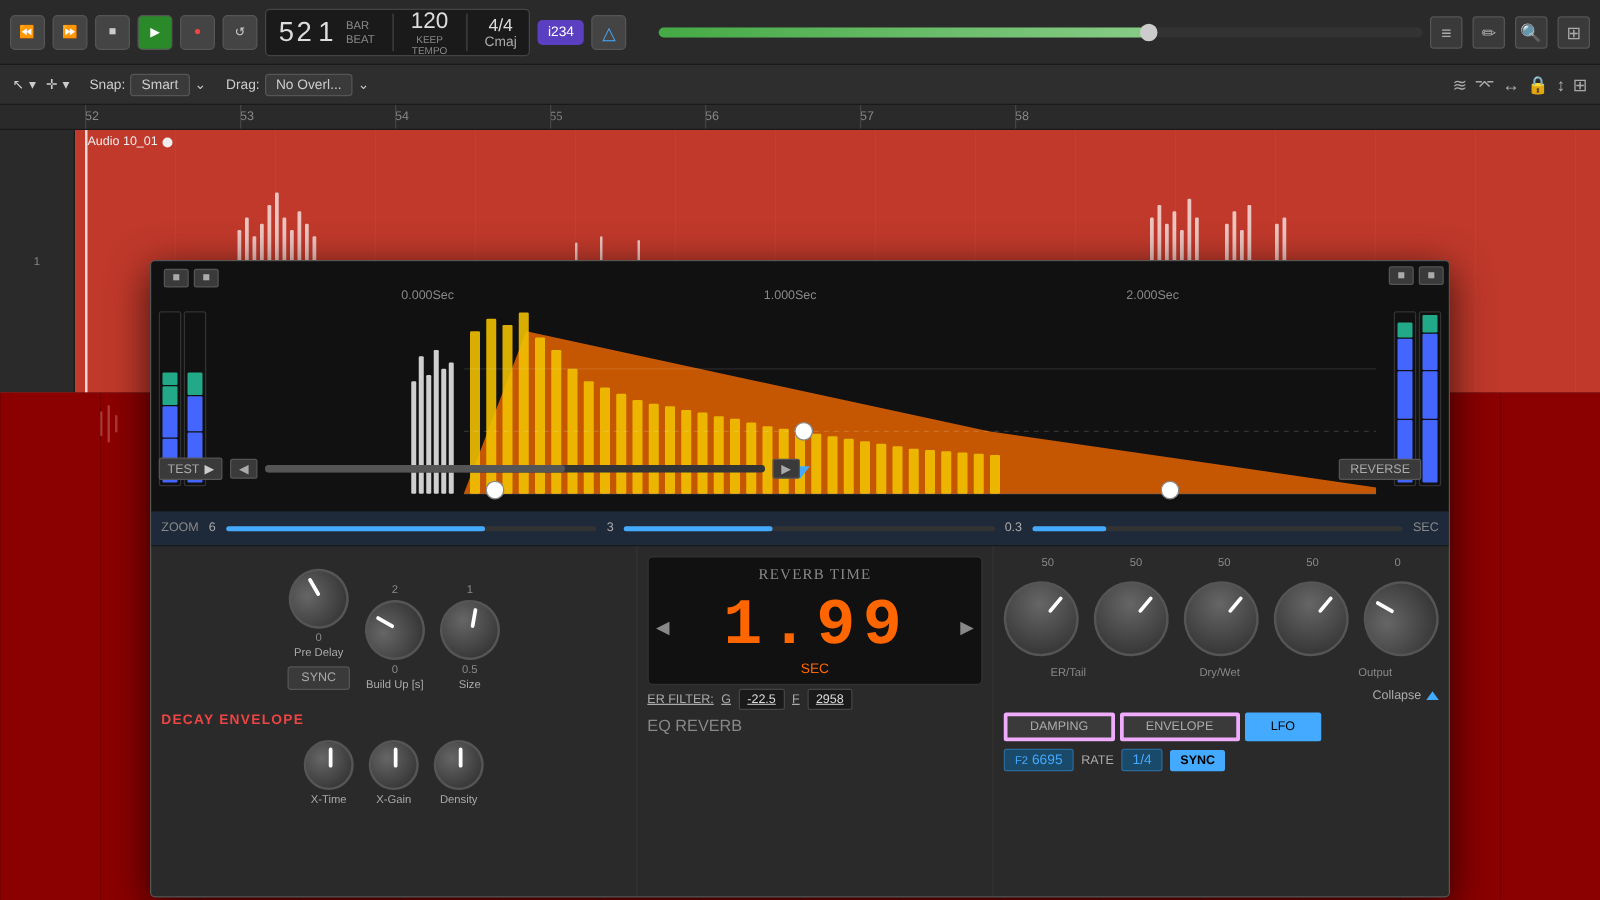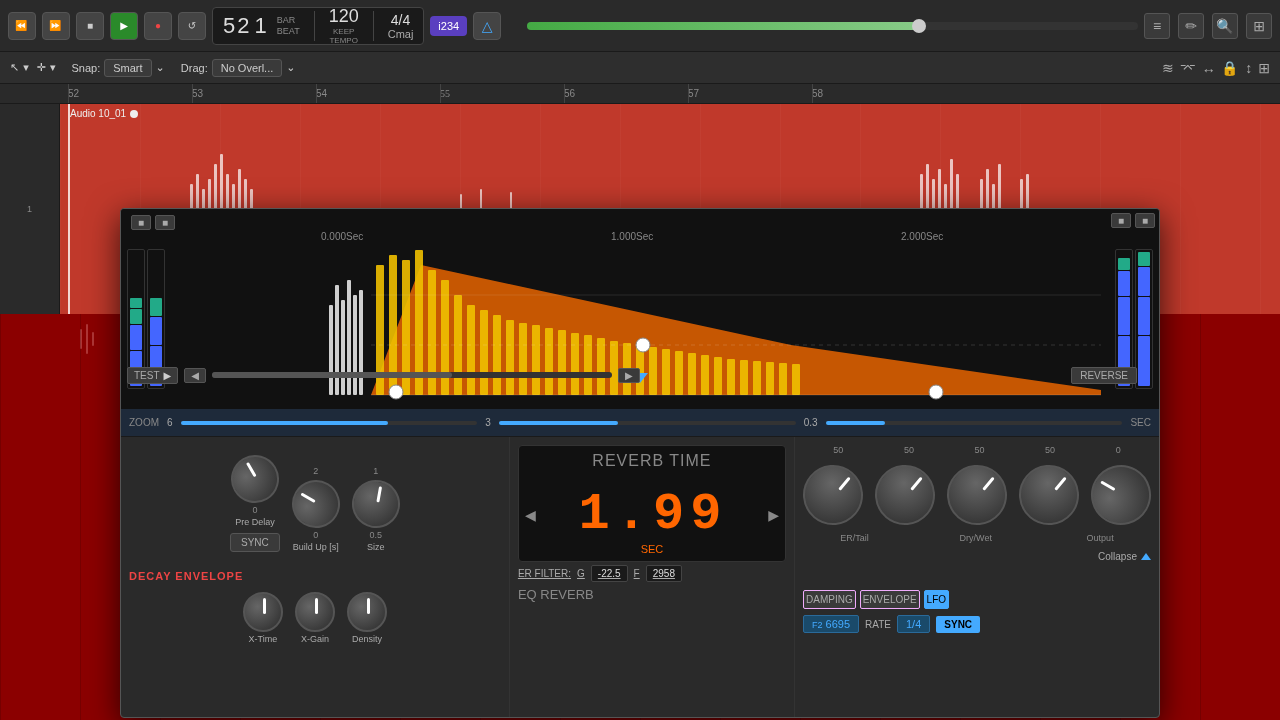--- a/index.html
+++ b/index.html
@@ -344,21 +344,21 @@
     }
 
     
     .reverb-display {
       background: #111;
       border: 1px solid #333;
       border-radius: 4px;
       padding: 6px;
       text-align: center;
     }
-    .reverb-label { font-size: 16px; color: #888; letter-spacing: 1px; margin-bottom: 19px; }
+    .reverb-label { font-size: 12px; color: #888; letter-spacing: 1px; margin-bottom: 8px; font-family: Liberation Serif, serif; }
     .reverb-value {
       font-size: 52px;
       color: #f60;
       font-weight: bold;
       letter-spacing: 4px;
       line-height: 1;
       font-family: 'Courier New', monospace;
     }
     .reverb-unit { font-size: 11px; color: #f60; margin-top: 2px; }
     .reverb-arrows {
@@ -453,27 +453,26 @@
     .collapse-arrow {
       width: 0; height: 0;
       border-left: 5px solid transparent;
       border-right: 5px solid transparent;
       border-bottom: 7px solid #4af;
     }
 
     
     .tab-btn {
       background: #3a3a3a;
-      border: 1px solid #f0abfc;
+      border: 3px solid #f0abfc;
       border-radius: 2px;
-      padding: 3px 2px;
+      padding: 3px 18px;
       font-size: 10px;
       color: #aaa;
       cursor: pointer;
-      margin-top: 20px;
     }
     .tab-btn.active {
       background: #4af;
       color: #000;
       border-color: #4af;
     }
     .tab-row { display: flex; gap: 4px; }
 
     
     .lfo-row {

